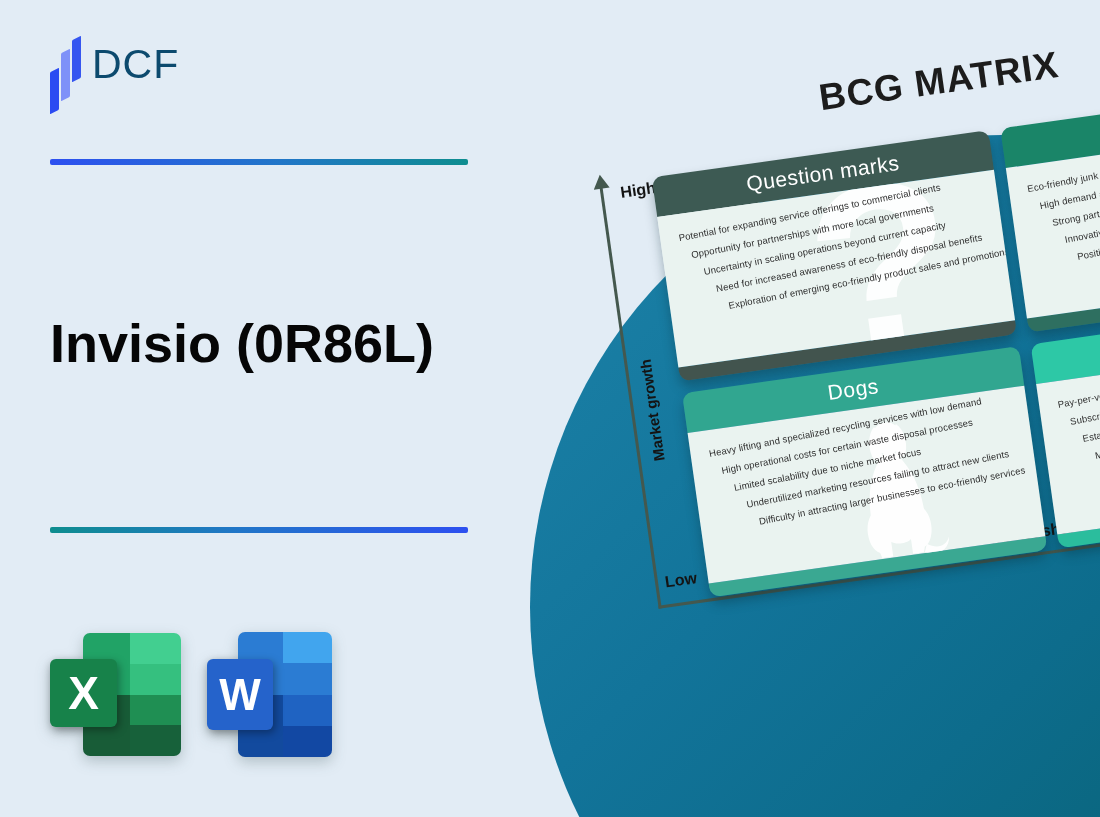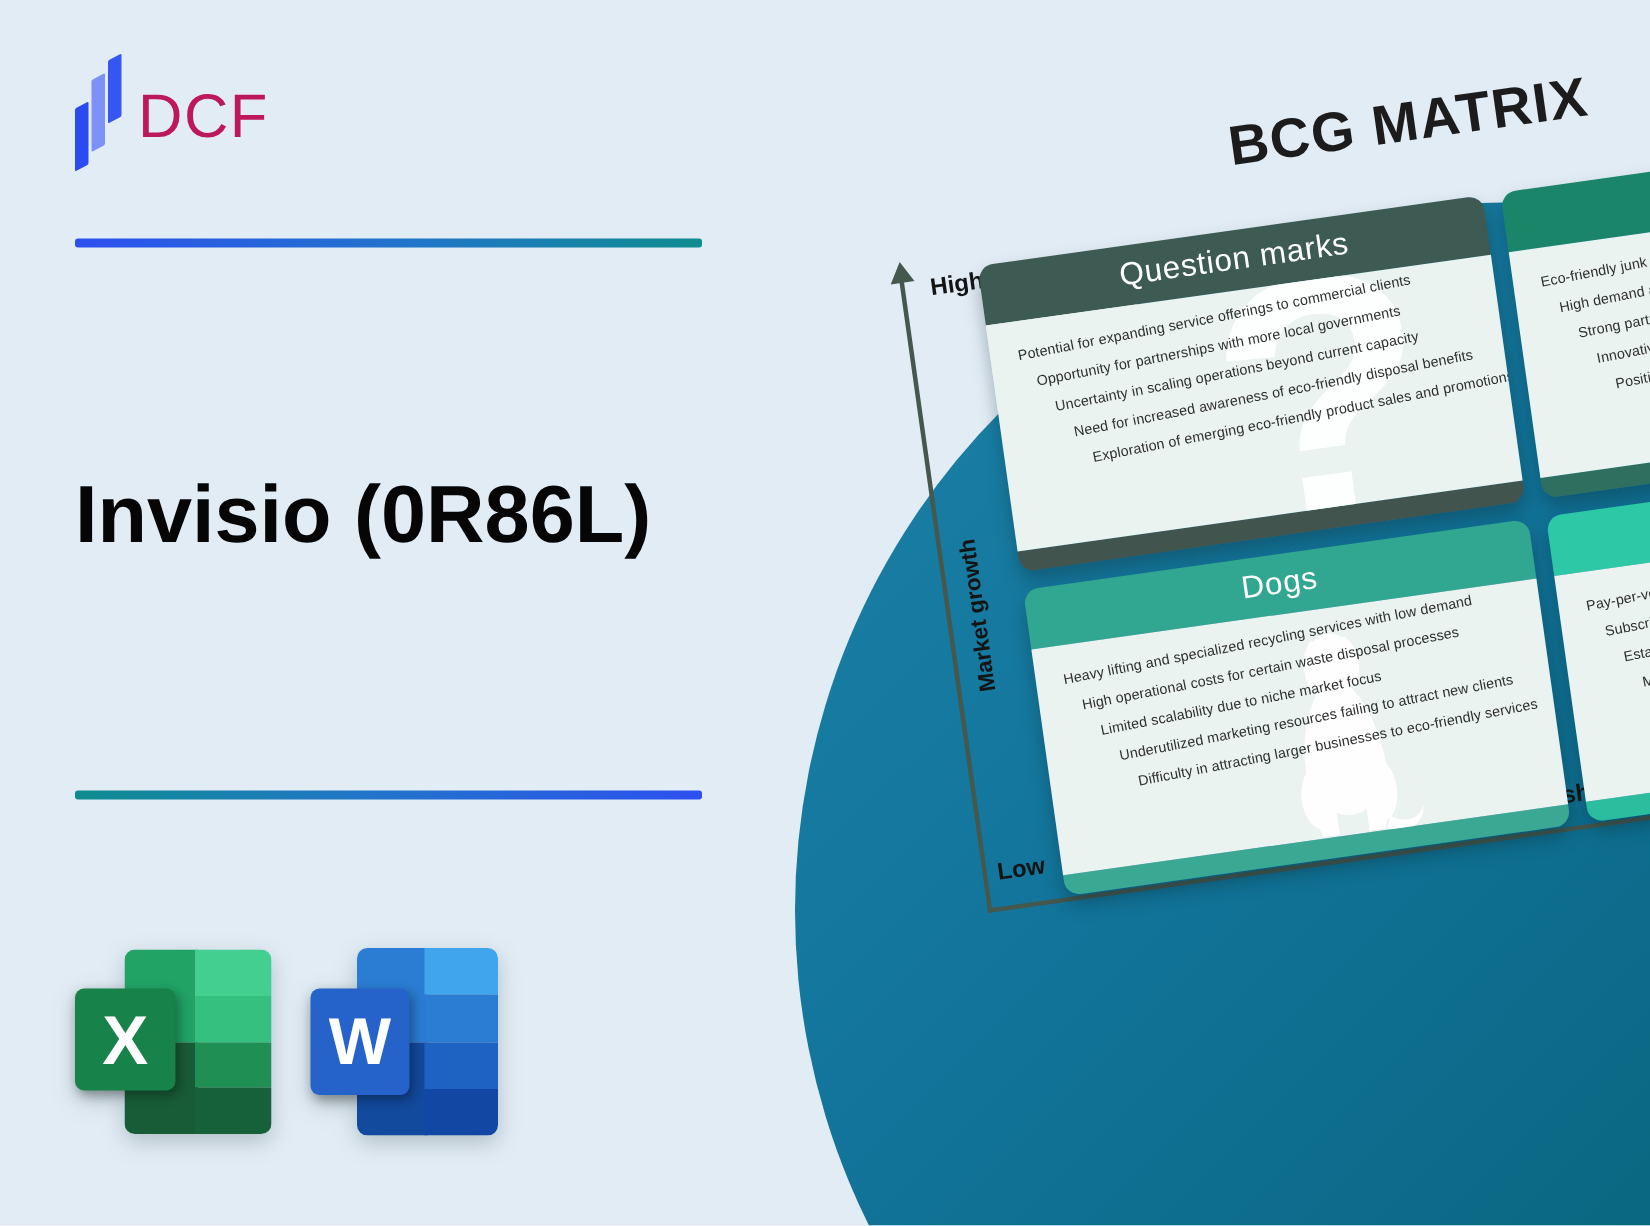--- a/index.html
+++ b/index.html
@@ -5,22 +5,22 @@
   html,body{margin:0;padding:0;}
   .stage{position:relative;width:1100px;height:817px;overflow:hidden;
          background:#e2ecf5;font-family:"Liberation Sans",sans-serif;}
 
   
   .logo{position:absolute;left:48px;top:34px;width:220px;height:70px;}
   .logo .bar{position:absolute;width:9px;border-radius:1px;transform:skewY(-28deg);}
   .bar1{left:2px;top:36px;height:42px;background:#2b4bf2;}
   .bar2{left:13px;top:17px;height:48px;background:#7e91f8;}
   .bar3{left:24px;top:4px;height:42px;background:#3556f0;}
-  .logo .brand{position:absolute;left:44px;top:20px;font-size:41px;font-weight:500;
-               color:#be185d;letter-spacing:1px;}
+  .logo .brand{position:absolute;left:44px;top:7px;font-size:41px;font-weight:500;
+               color:#0c4a6e;letter-spacing:1px;}
   .divider{position:absolute;left:50px;width:418px;height:6px;border-radius:2px;}
   .divider.top{top:159px;background:linear-gradient(90deg,#2d50f0 0%,#2176c8 55%,#0e8d8f 100%);}
   .divider.bottom{top:527px;background:linear-gradient(90deg,#0e8d8f 0%,#2176c8 45%,#2d50f0 100%);}
   .page-title{position:absolute;left:50px;top:312px;font-size:54px;font-weight:bold;
               color:#060606;letter-spacing:0px;text-align:right;}
 
   
   .office{position:absolute;filter:drop-shadow(0 5px 7px rgba(30,60,60,.25));}
   .office .sheet{position:absolute;border-radius:7px;overflow:hidden;}
   .office .colL{position:absolute;left:0;top:0;width:50%;height:100%;}

